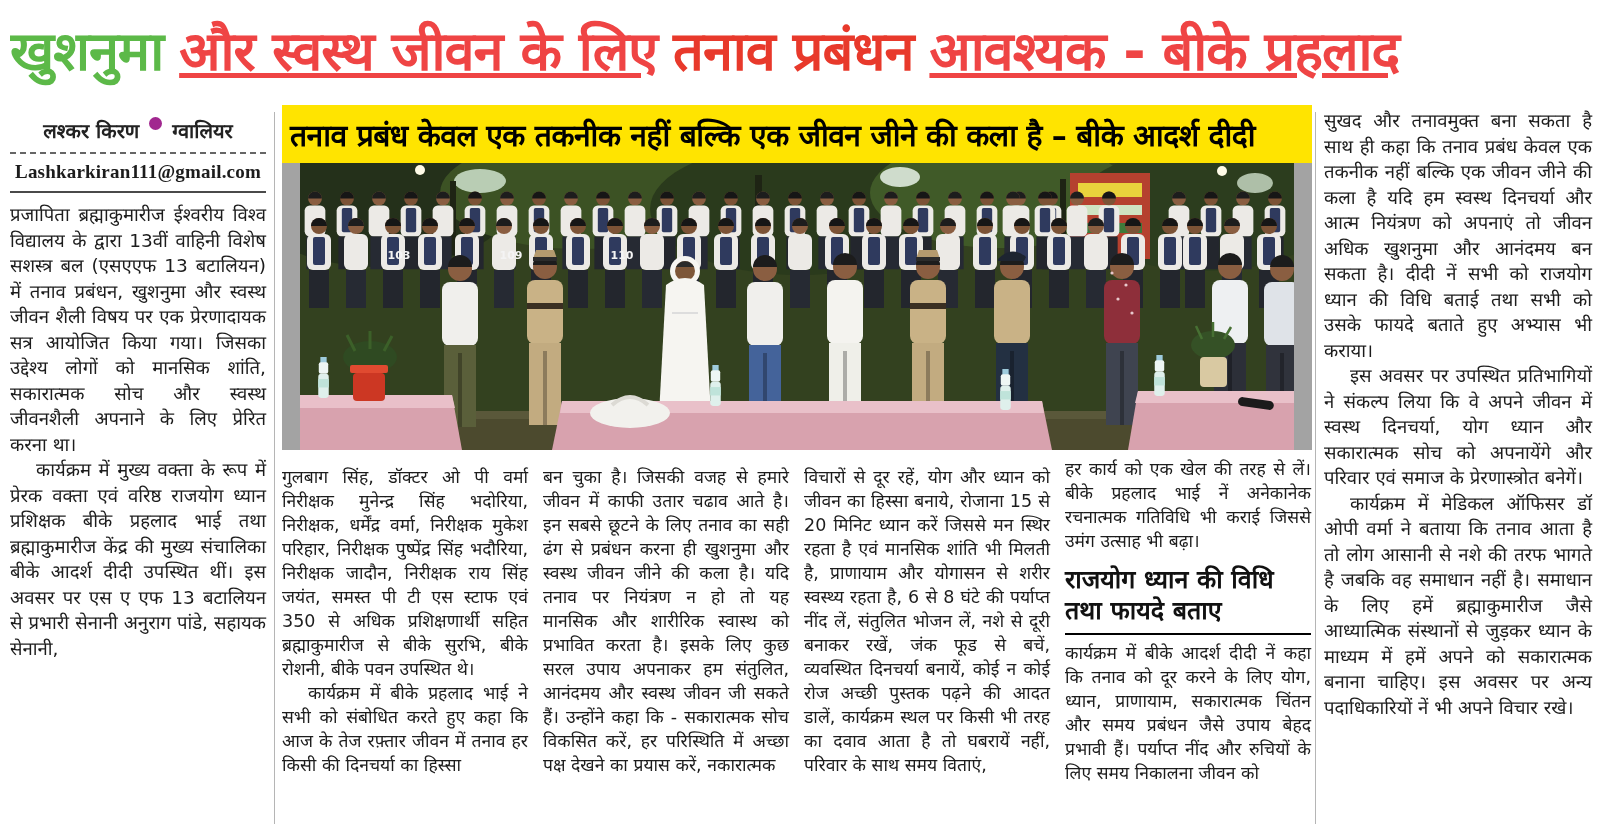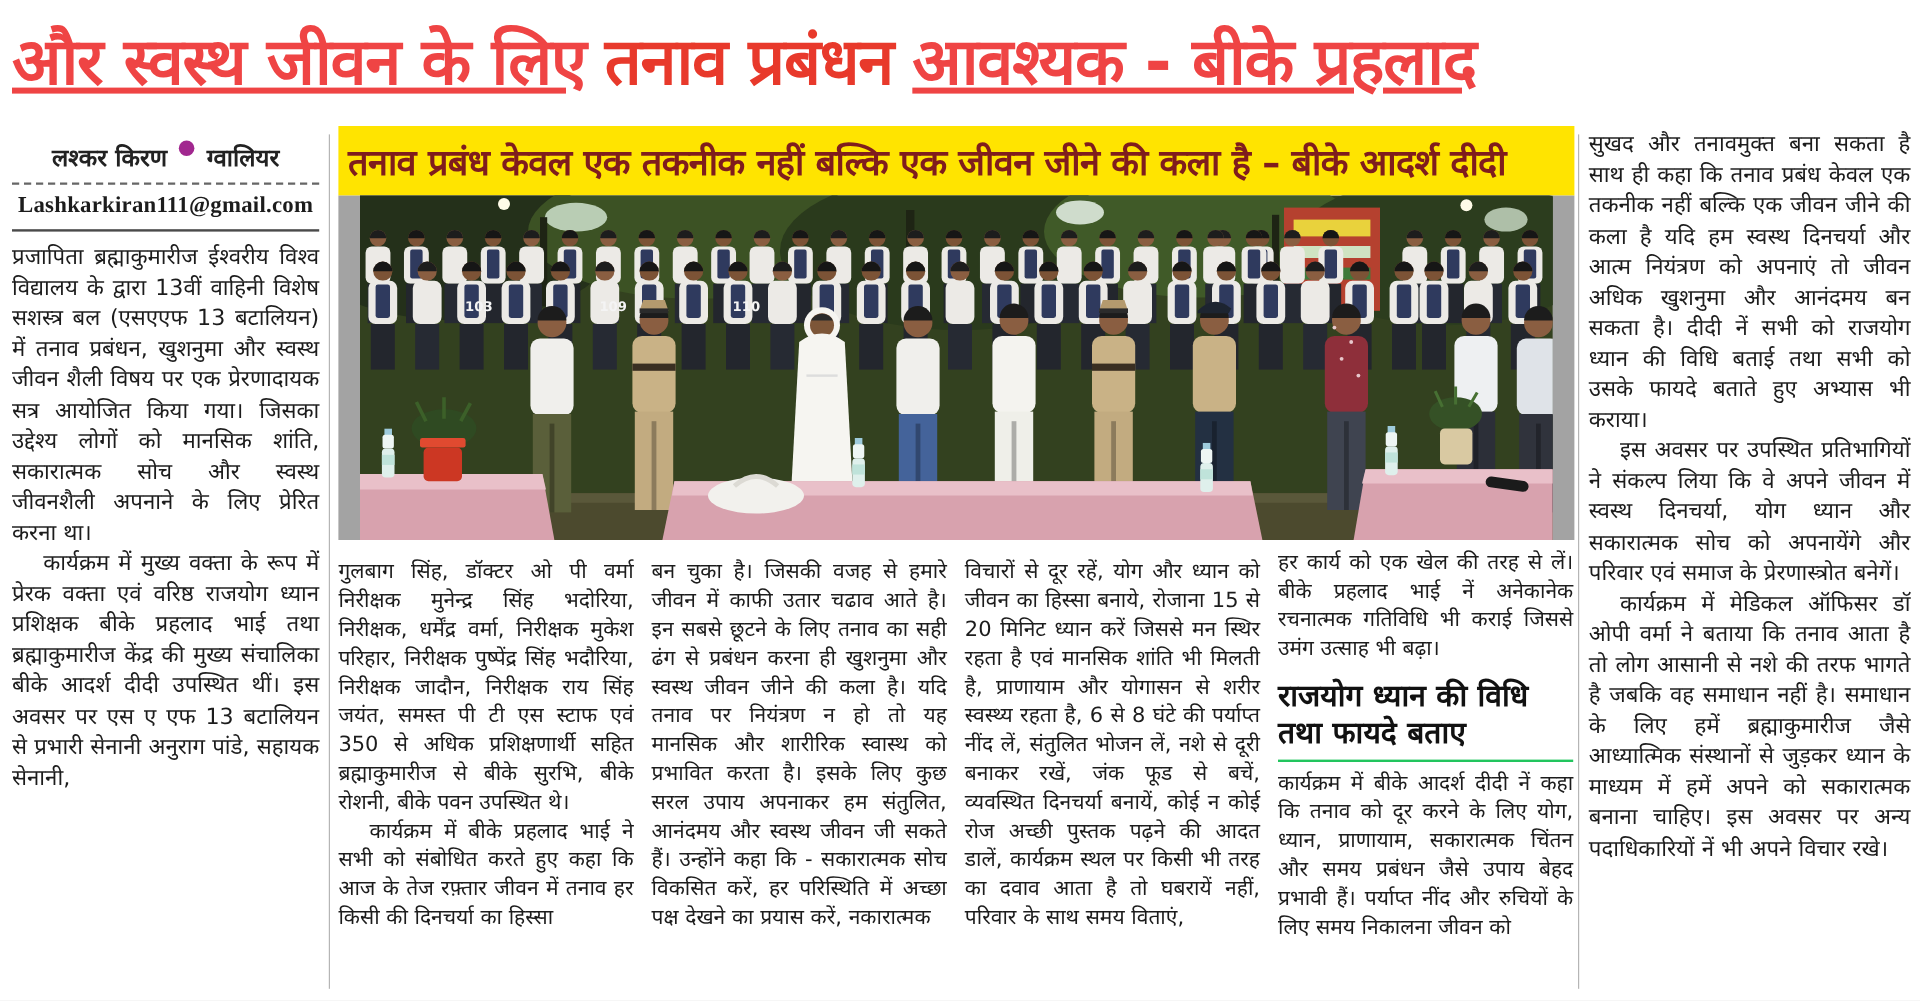--- a/index.html
+++ b/index.html
@@ -28,41 +28,42 @@
   .byline .dot{width:13px;height:13px;border-radius:50%;background:#a1278f;flex:0 0 auto;}
   .email{font-family:"Liberation Serif","DejaVu Serif",serif;font-weight:bold;
          font-size:19px;text-align:center;padding:7px 0 8px;border-bottom:2px solid #4a4a4a;
          margin-bottom:9px;letter-spacing:.2px;}
   .bodytxt{margin:0;font-size:18.5px;line-height:1.38;text-align:justify;}
   .indent{text-indent:26px;}
 
   
   .mid{position:absolute;left:282px;top:105px;width:1030px;}
   .banner{background:#ffe400;height:58px;display:flex;align-items:center;
-          font-size:30px;font-weight:bold;color:#7f1d1d;padding:0 8px;
+          font-size:30px;font-weight:bold;color:#000000;padding:0 8px;
           white-space:nowrap;overflow:hidden;letter-spacing:-.5px;}
   .photo-wrap{position:relative;height:287px;background:#a3a3a3;}
   .photo-wrap svg{position:absolute;left:18px;top:0;display:block;}
   .mid-cols{display:flex;gap:15px;margin-top:8px;align-items:center;}
   .mcol{width:246px;font-size:17.5px;line-height:1.37;text-align:justify;}
   .mcol p{margin:0;}
   .subhead2{margin:10px 0 7px;font-size:25px;font-weight:bold;line-height:1.25;
-            color:#111;padding-bottom:7px;border-bottom:2px solid #22c55e;text-align:left;}
+            color:#111;padding-bottom:7px;border-bottom:2px solid #000000;text-align:left;}
 
   
   .right-col{position:absolute;left:1324px;top:108px;width:268px;
              font-size:18.5px;line-height:1.38;text-align:justify;}
   .right-col p{margin:0;}
 </style>
 </head>
 <body>
 
 <div class="page">
 
   <h1 class="headline">
+    <span class="hl-green">खुशनुमा</span>
     <span class="hl-dark">और स्वस्थ जीवन के लिए</span>
     <span class="hl-red">तनाव प्रबंधन</span>
     <span class="hl-dark">आवश्यक - बीके प्रहलाद</span>
   </h1>
 
   <div class="vrule l"></div>
   <div class="vrule r"></div>
 
   <aside class="left-col">
     <div class="byline">

